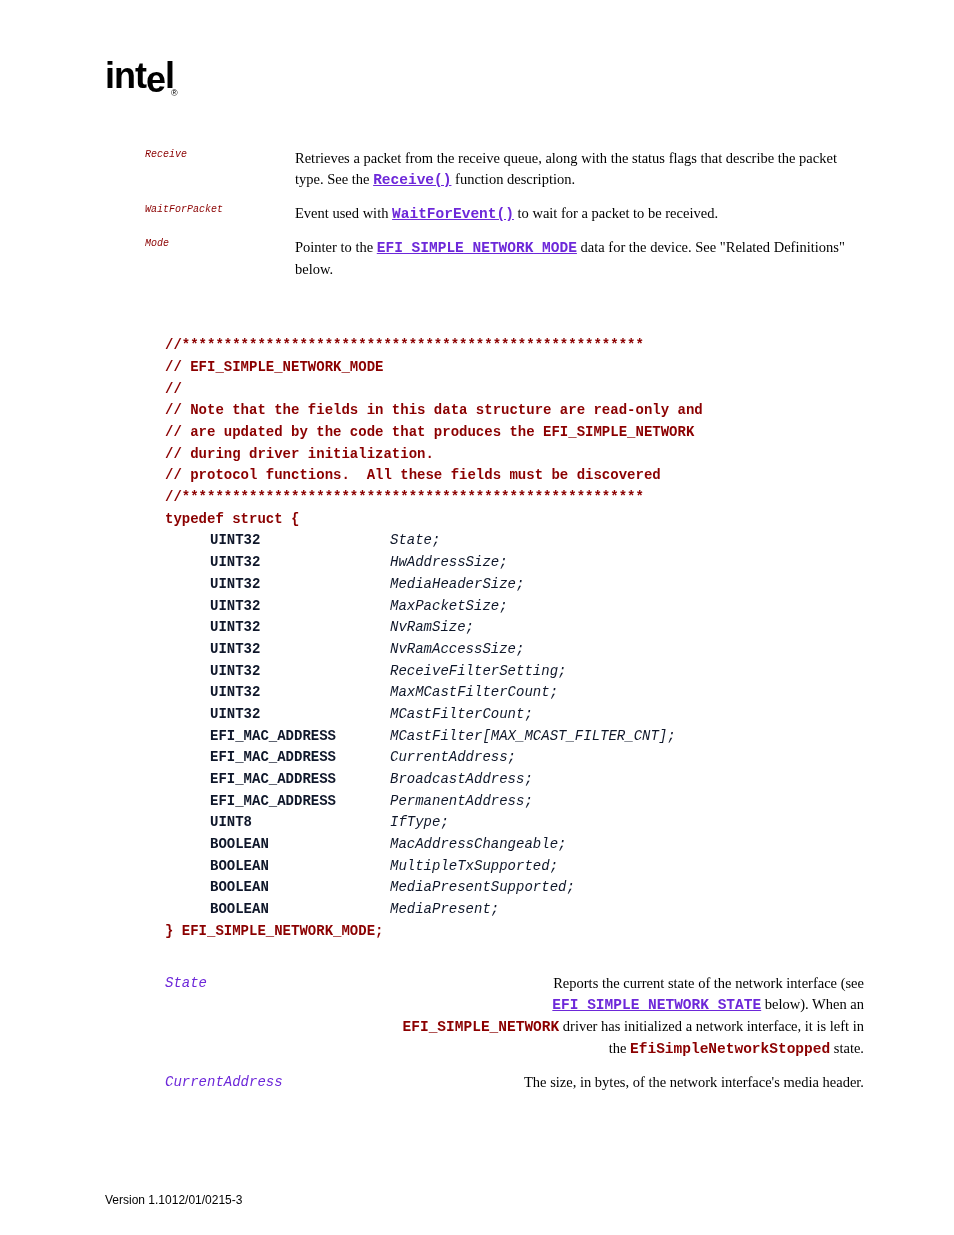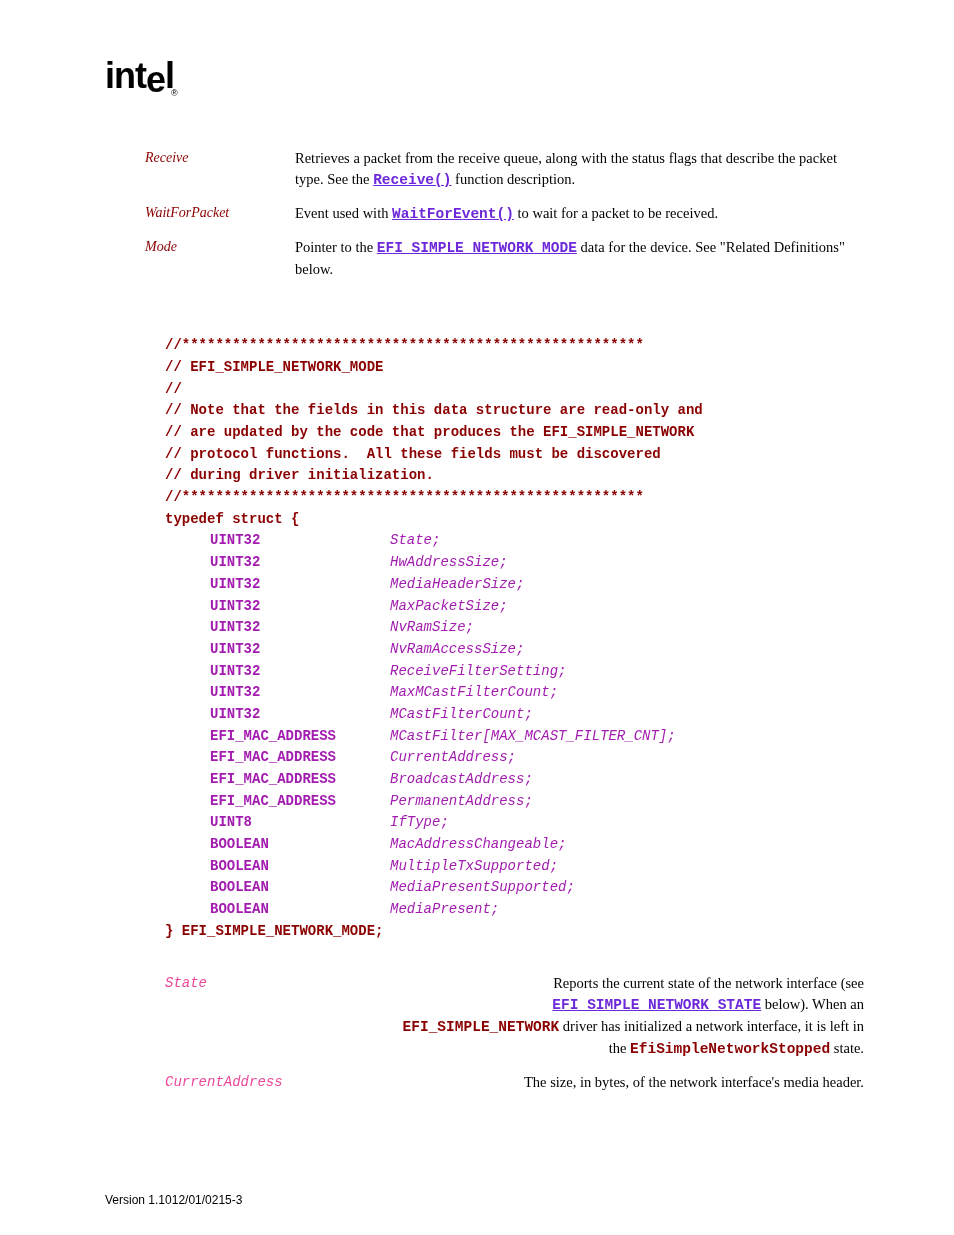--- a/index.html
+++ b/index.html
@@ -33,24 +33,24 @@
   }
   .def-row {
     display: flex;
     margin-bottom: 12px;
     line-height: 1.45;
     font-size: 14.5px;
   }
   .def-row .term {
     width: 190px;
     flex-shrink: 0;
-    font-family: Liberation Serif, serif;
+    font-family: Liberation Mono, monospace;
     font-style: italic;
     color: #8b0000;
-    font-size: 14px;
+    font-size: 10px;
     padding-left: 40px;
     box-sizing: border-box;
   }
   .def-row .desc {
     flex: 1;
   }
   .code-link {
     font-family: "Courier New", monospace;
     font-weight: bold;
     color: #6d28d9;
@@ -71,21 +71,21 @@
     font-size: 14px;
     line-height: 1.55;
     white-space: pre;
     color: #8b0000;
     font-weight: bold;
   }
   .struct-line {
     font-family: "Courier New", monospace;
     font-size: 14px;
     line-height: 1.55;
-    color: #a21caf;
+    color: #0f172a;
     padding-left: 45px;
   }
   .struct-type {
     display: inline-block;
     width: 180px;
     font-weight: bold;
   }
   .struct-field {
     font-style: italic;
     font-weight: normal;
@@ -97,21 +97,21 @@
     display: flex;
     margin-bottom: 12px;
     line-height: 1.45;
     font-size: 14.5px;
   }
   .def-row2 .term {
     width: 230px;
     flex-shrink: 0;
     font-family: "Courier New", monospace;
     font-style: italic;
-    color: #ec4899;
+    color: #6d28d9;
     font-size: 14px;
   }
   .def-row2 .desc {
     flex: 1;
     text-align: right;
   }
   .footer {
     position: absolute;
     bottom: 28px;
     left: 105px;
@@ -143,22 +143,22 @@
       </div>
     </div>
 
   <div class="code-block">
     <div id="code-header">
         <div class="code-line">//*******************************************************</div>
         <div class="code-line">// EFI_SIMPLE_NETWORK_MODE</div>
         <div class="code-line">//</div>
         <div class="code-line">// Note that the fields in this data structure are read-only and</div>
         <div class="code-line">// are updated by the code that produces the EFI_SIMPLE_NETWORK</div>
+        <div class="code-line">// during driver initialization.</div>
         <div class="code-line">// protocol functions.  All these fields must be discovered</div>
-        <div class="code-line">// during driver initialization.</div>
         <div class="code-line">//*******************************************************</div>
         <div class="code-line">typedef struct {</div>
       </div>
     <div id="struct-body">
         <div class="struct-line"><span class="struct-type">UINT32</span><span class="struct-field">State;</span></div>
         <div class="struct-line"><span class="struct-type">UINT32</span><span class="struct-field">HwAddressSize;</span></div>
         <div class="struct-line"><span class="struct-type">UINT32</span><span class="struct-field">MediaHeaderSize;</span></div>
         <div class="struct-line"><span class="struct-type">UINT32</span><span class="struct-field">MaxPacketSize;</span></div>
         <div class="struct-line"><span class="struct-type">UINT32</span><span class="struct-field">NvRamSize;</span></div>
         <div class="struct-line"><span class="struct-type">UINT32</span><span class="struct-field">NvRamAccessSize;</span></div>

